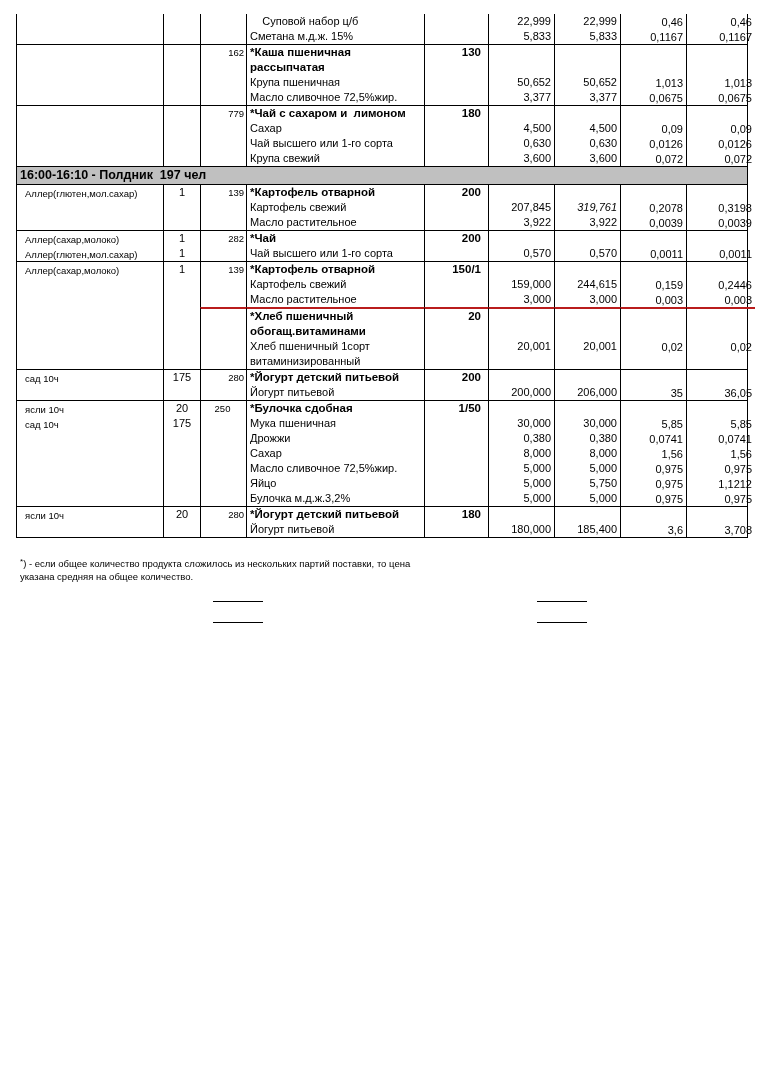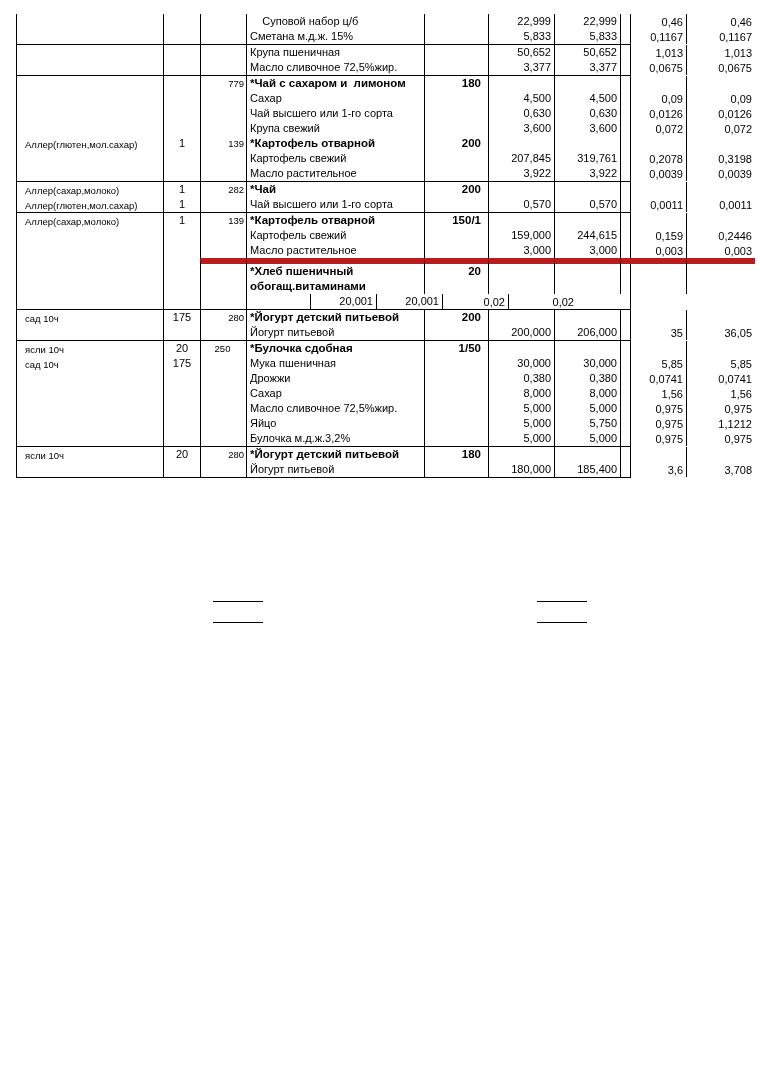--- a/index.html
+++ b/index.html
@@ -33,21 +33,21 @@
   .block.nt, .block.partial { border-top: none; }
   .trow { display: flex; align-items: stretch; min-height: 15px; }
   .cell {
     flex: 0 0 auto;
     border-left: 1px solid #000;
     font-size: 11px;
     line-height: 15px;
     overflow: hidden;
   }
   .cell.c0 { border-left: none; margin-left: 6px; }
-  .bt { border-top: 6px solid #b91c1c; }
+  .bt { border-top: 2px solid #b91c1c; }
   .allergen { font-size: 9.5px; line-height: 13px; padding: 2px 0 0 2px; }
   .count { text-align: center; font-size: 11px; }
   .recipe { text-align: right; font-size: 9.5px; line-height: 13px; padding: 1px 2px 0 0; }
   .name { padding-left: 3px; white-space: pre-wrap; }
   .name.dish { font-weight: bold; font-size: 11.5px; }
   .portion { font-weight: bold; font-size: 11.5px; text-align: right; padding-right: 7px; }
   .num, .price { text-align: right; padding-right: 3px; }
   .price { padding-top: 2px; line-height: 13px; }
   #footer-area { position: absolute; left: 0; top: 548px; width: 758px; height: 120px; }
   .footnote { margin: 7px 0 0 20px; font-size: 9.5px; line-height: 13px; }
@@ -55,21 +55,21 @@
   .sig {
     position: absolute;
     width: 50px;
     height: 0;
     border-top: 1px solid #000;
   }
 </style>
 </head>
 <body>
 
-<div id="menu-table" style="width: 615px;">
+<div id="menu-table" style="width: 732px;">
     <div class="block nt">
       <div class="trow">
         <div class="cell c0 allergen" style="width: 140px;"></div>
         <div class="cell c1 count" style="width: 37px;"></div>
         <div class="cell c2 recipe" style="width: 46px;"></div>
         <div class="cell c3 name" style="width: 178px;">    Суповой набор ц/б</div>
         <div class="cell c4 portion" style="width: 64px;"></div>
         <div class="cell c5 num" style="width: 66px;">22,999</div>
         <div class="cell c6 num" style="width: 66px;">22,999</div>
         <div class="cell c7 price" style="width: 66px;">0,46</div>
@@ -84,20 +84,31 @@
         <div class="cell c5 num" style="width: 66px;">5,833</div>
         <div class="cell c6 num" style="width: 66px;">5,833</div>
         <div class="cell c7 price" style="width: 66px;">0,1167</div>
         <div class="cell c8 price" style="width: 69px;">0,1167</div>
       </div>
     </div>
     <div class="block">
       <div class="trow">
         <div class="cell c0 allergen" style="width: 140px;"></div>
         <div class="cell c1 count" style="width: 37px;"></div>
+        <div class="cell c2 recipe" style="width: 46px;">162</div>
+        <div class="cell c3 name dish" style="width: 178px;">*Каша пшеничная рассыпчатая</div>
+        <div class="cell c4 portion" style="width: 64px;">130</div>
+        <div class="cell c5 num" style="width: 66px;"></div>
+        <div class="cell c6 num" style="width: 66px;"></div>
+        <div class="cell c7 price" style="width: 66px;"></div>
+        <div class="cell c8 price" style="width: 69px;"></div>
+      </div>
+      <div class="trow">
+        <div class="cell c0 allergen" style="width: 140px;"></div>
+        <div class="cell c1 count" style="width: 37px;"></div>
         <div class="cell c2 recipe" style="width: 46px;"></div>
         <div class="cell c3 name" style="width: 178px;">Крупа пшеничная</div>
         <div class="cell c4 portion" style="width: 64px;"></div>
         <div class="cell c5 num" style="width: 66px;">50,652</div>
         <div class="cell c6 num" style="width: 66px;">50,652</div>
         <div class="cell c7 price" style="width: 66px;">1,013</div>
         <div class="cell c8 price" style="width: 69px;">1,013</div>
       </div>
       <div class="trow">
         <div class="cell c0 allergen" style="width: 140px;"></div>
@@ -150,40 +161,41 @@
         <div class="cell c1 count" style="width: 37px;"></div>
         <div class="cell c2 recipe" style="width: 46px;"></div>
         <div class="cell c3 name" style="width: 178px;">Крупа свежий</div>
         <div class="cell c4 portion" style="width: 64px;"></div>
         <div class="cell c5 num" style="width: 66px;">3,600</div>
         <div class="cell c6 num" style="width: 66px;">3,600</div>
         <div class="cell c7 price" style="width: 66px;">0,072</div>
         <div class="cell c8 price" style="width: 69px;">0,072</div>
       </div>
     </div>
+    <div class="band">16:00-16:10 - Полдник  197 чел</div>
     <div class="block nt">
       <div class="trow">
         <div class="cell c0 allergen" style="width: 140px;">Аллер(глютен,мол.сахар)</div>
         <div class="cell c1 count" style="width: 37px;">1</div>
         <div class="cell c2 recipe" style="width: 46px;">139</div>
         <div class="cell c3 name dish" style="width: 178px;">*Картофель отварной</div>
         <div class="cell c4 portion" style="width: 64px;">200</div>
         <div class="cell c5 num" style="width: 66px;"></div>
         <div class="cell c6 num" style="width: 66px;"></div>
         <div class="cell c7 price" style="width: 66px;"></div>
         <div class="cell c8 price" style="width: 69px;"></div>
       </div>
       <div class="trow">
         <div class="cell c0 allergen" style="width: 140px;"></div>
         <div class="cell c1 count" style="width: 37px;"></div>
         <div class="cell c2 recipe" style="width: 46px;"></div>
         <div class="cell c3 name" style="width: 178px;">Картофель свежий</div>
         <div class="cell c4 portion" style="width: 64px;"></div>
         <div class="cell c5 num" style="width: 66px;">207,845</div>
-        <div class="cell c6 num" style="width: 66px;">319,761</div>
+        <div class="cell c6 num" style="width: 66px; font-style: italic;">319,761</div>
         <div class="cell c7 price" style="width: 66px;">0,2078</div>
         <div class="cell c8 price" style="width: 69px;">0,3198</div>
       </div>
       <div class="trow">
         <div class="cell c0 allergen" style="width: 140px;"></div>
         <div class="cell c1 count" style="width: 37px;"></div>
         <div class="cell c2 recipe" style="width: 46px;"></div>
         <div class="cell c3 name" style="width: 178px;">Масло растительное</div>
         <div class="cell c4 portion" style="width: 64px;"></div>
         <div class="cell c5 num" style="width: 66px;">3,922</div>
@@ -260,20 +272,21 @@
         <div class="cell c4 portion bt" style="width: 64px;">20</div>
         <div class="cell c5 num bt" style="width: 66px;"></div>
         <div class="cell c6 num bt" style="width: 66px;"></div>
         <div class="cell c7 price bt" style="width: 66px;"></div>
         <div class="cell c8 price bt" style="width: 69px;"></div>
       </div>
       <div class="trow">
         <div class="cell c0 allergen" style="width: 140px;"></div>
         <div class="cell c1 count" style="width: 37px;"></div>
         <div class="cell c2 recipe" style="width: 46px;"></div>
+        <div class="cell c3 name" style="width: 178px;">Хлеб пшеничный 1сорт витаминизированный</div>
         <div class="cell c4 portion" style="width: 64px;"></div>
         <div class="cell c5 num" style="width: 66px;">20,001</div>
         <div class="cell c6 num" style="width: 66px;">20,001</div>
         <div class="cell c7 price" style="width: 66px;">0,02</div>
         <div class="cell c8 price" style="width: 69px;">0,02</div>
       </div>
     </div>
     <div class="block">
       <div class="trow">
         <div class="cell c0 allergen" style="width: 140px;">сад 10ч</div>
@@ -397,17 +410,21 @@
         <div class="cell c4 portion" style="width: 64px;"></div>
         <div class="cell c5 num" style="width: 66px;">180,000</div>
         <div class="cell c6 num" style="width: 66px;">185,400</div>
         <div class="cell c7 price" style="width: 66px; padding-left: 36px;">3,6</div>
         <div class="cell c8 price" style="width: 69px;">3,708</div>
       </div>
     </div>
   </div>
 
 <div id="footer-area">
+  <div class="footnote">
+    <div><span class="fnsup">*</span><span>) - если общее количество продукта сложилось из нескольких партий поставки, то цена</span></div>
+    <div>указана средняя на общее количество.</div>
+  </div>
   <div class="sig" style="left:213px; top:53px;"></div>
   <div class="sig" style="left:213px; top:74px;"></div>
   <div class="sig" style="left:537px; top:53px;"></div>
   <div class="sig" style="left:537px; top:74px;"></div>
 </div>
 
 </body></html>

